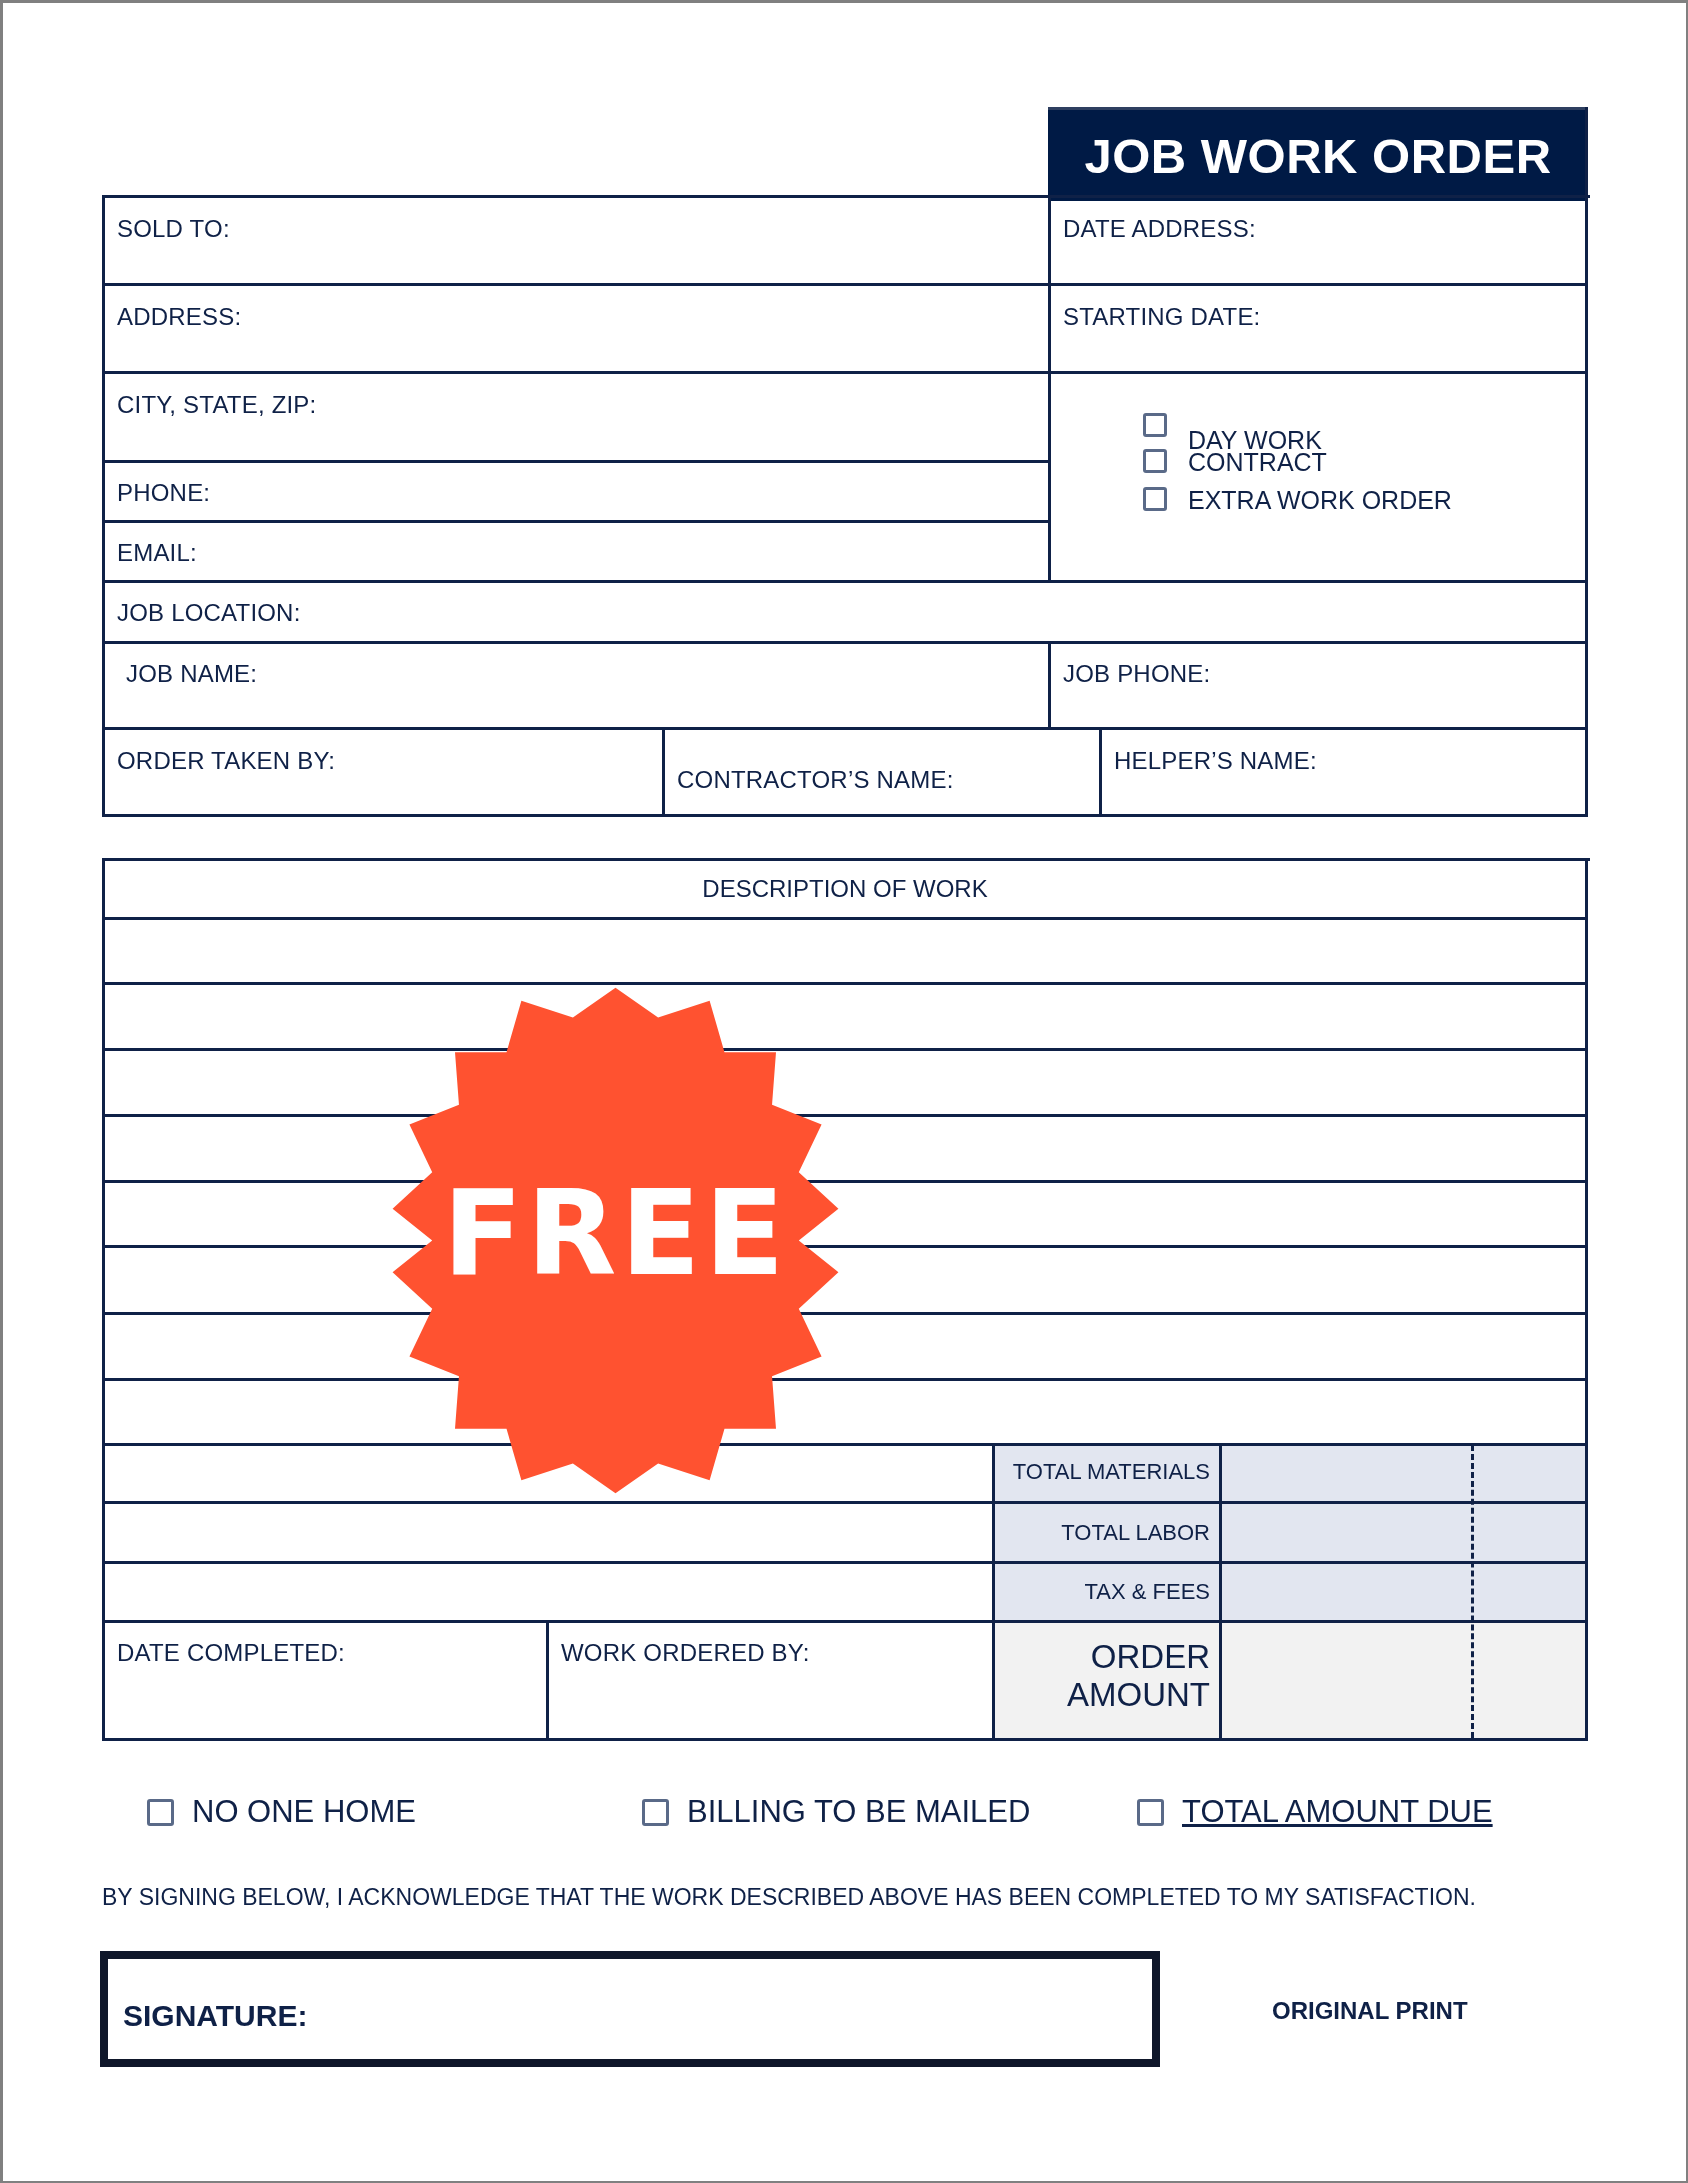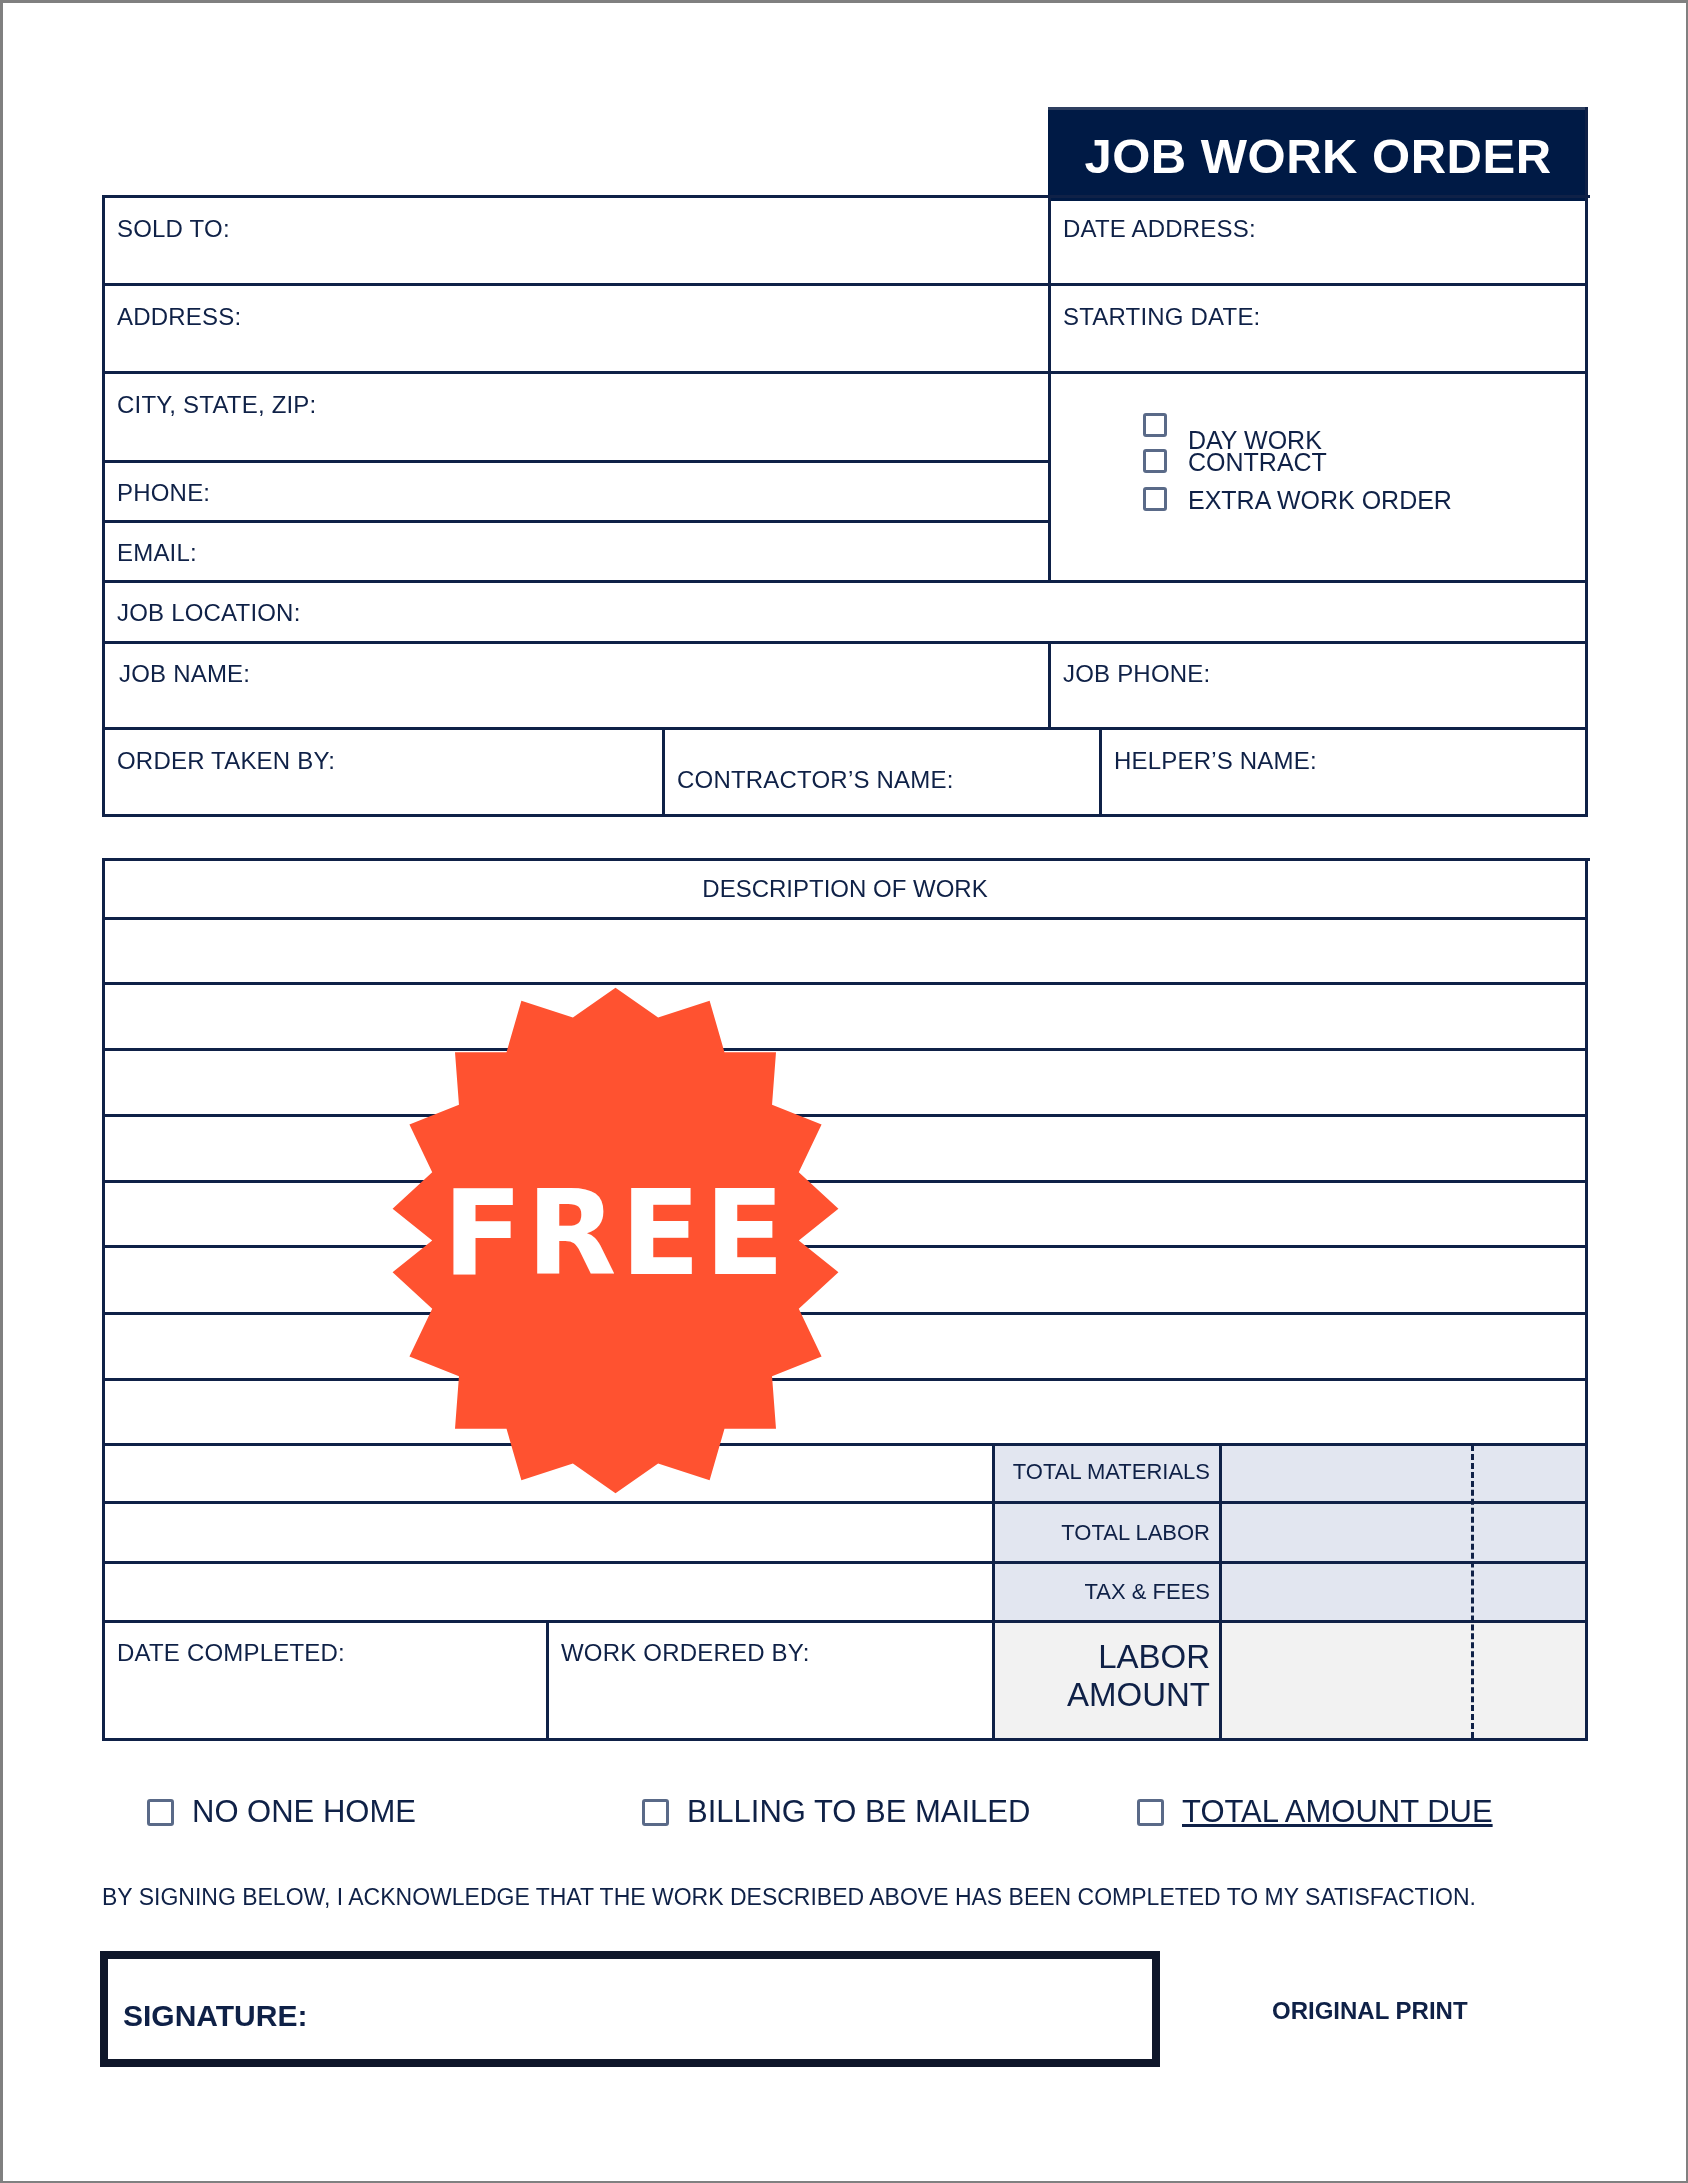--- a/index.html
+++ b/index.html
@@ -72,21 +72,21 @@
   </div>
   <div class="abs" style="left:105px;top:463px;width:943px;height:56px;">
     <span class="lbl" style="left:12px;top:16px;">PHONE:</span>
   </div>
   <div class="abs" style="left:105px;top:523px;width:943px;height:57px;">
     <span class="lbl" style="left:12px;top:16px;">EMAIL:</span>
   </div>
   <div class="abs" style="left:105px;top:583px;width:1196px;height:57px;">
     <span class="lbl" style="left:12px;top:16px;">JOB LOCATION:</span>
   </div>
-  <div class="abs" style="left:107px;top:644px;width:1035px;height:83px;">
+  <div class="abs" style="left:114px;top:644px;width:1035px;height:83px;">
     <span class="lbl" style="left:12px;top:16px;">JOB NAME:</span>
   </div>
   <div class="abs" style="left:105px;top:730px;width:557px;height:84px;">
     <span class="lbl" style="left:12px;top:17px;">ORDER TAKEN BY:</span>
   </div>
   <div class="abs" style="left:665px;top:730px;width:434px;height:84px;">
     <span class="lbl" style="left:12px;top:17px;margin-top:19px;">CONTRACTOR’S NAME:</span>
   </div>
   <div class="abs" style="left:1102px;top:730px;width:483px;height:84px;">
     <span class="lbl" style="left:12px;top:17px;">HELPER’S NAME:</span>
@@ -164,21 +164,21 @@
   <span class="tot-lbl" style="right:479px;top:1579px;">TAX &amp; FEES</span>
 
   <div class="abs" style="left:1222px;top:1446px;width:249px;height:54px;"></div>
   <div class="abs" style="left:1474px;top:1446px;width:111px;height:54px;"></div>
   <div class="abs" style="left:1222px;top:1504px;width:249px;height:57px;"></div>
   <div class="abs" style="left:1474px;top:1504px;width:111px;height:57px;"></div>
   <div class="abs" style="left:1222px;top:1564px;width:249px;height:55px;"></div>
   <div class="abs" style="left:1474px;top:1564px;width:111px;height:55px;"></div>
 
   <div class="big-lbl" style="right:479px;top:1638px;">
-    <div>LABOR</div>
+    <div>ORDER</div>
     <div>AMOUNT</div>
   </div>
   <div class="abs" style="left:1222px;top:1623px;width:249px;height:116px;"></div>
   <div class="abs" style="left:1474px;top:1623px;width:111px;height:116px;"></div>
 
   <div class="vline" style="left:546px;top:1620px;height:121px;"></div>
   <div class="abs" style="left:105px;top:1623px;width:441px;height:116px;">
     <span class="lbl" style="left:12px;top:16px;">DATE COMPLETED:</span>
   </div>
   <div class="abs" style="left:548px;top:1623px;width:444px;height:116px;">

